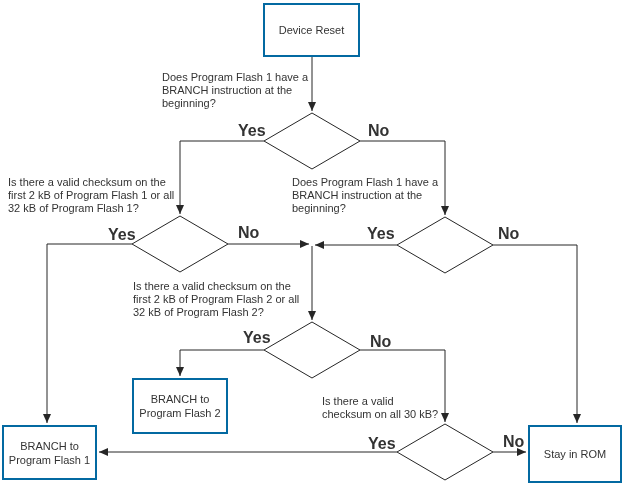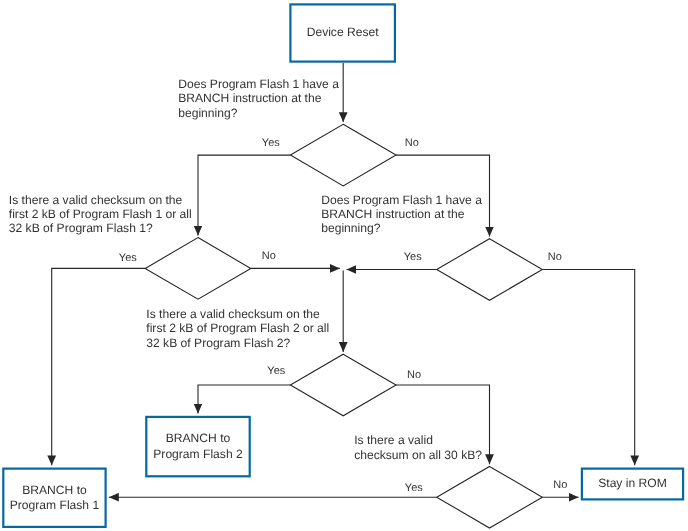--- a/index.html
+++ b/index.html
@@ -38,22 +38,23 @@
   }
   .q {
     position: absolute;
     font-size: 11px;
     line-height: 13px;
     white-space: pre-line;
     text-align: left;
   }
   .lbl {
     position: absolute;
-    font-size: 10px;
+    font-size: 16px;
     line-height: 12px;
+    font-weight: bold;
   }
 </style>
 </head>
 <body>
 
 <div class="canvas">
 
   <svg class="connectors" width="625" height="483" viewBox="0 0 625 483" fill="none" stroke="#262626" stroke-width="1">
     <defs>
       <marker id="arrow" markerWidth="10" markerHeight="8" refX="9" refY="4" orient="auto" markerUnits="userSpaceOnUse">
@@ -88,21 +89,21 @@
   <div class="node" style="left:132px; top:378px; width:96px; height:56px;">
     <span>BRANCH to
 Program Flash 2</span>
   </div>
 
   <div class="node" style="left:2px; top:425px; width:95px; height:55px;">
     <span>BRANCH to
 Program Flash 1</span>
   </div>
 
-  <div class="node" style="left:528px; top:425px; width:94px; height:30px;">
+  <div class="node" style="left:528px; top:425px; width:94px; height:58px;">
     <span>Stay in ROM</span>
   </div>
 
   <div class="q" style="left:162px; top:71px;">Does Program Flash 1 have a
 BRANCH instruction at the
 beginning?</div>
   <div class="q" style="left:8px; top:176px;">Is there a valid checksum on the
 first 2 kB of Program Flash 1 or all
 32 kB of Program Flash 1?</div>
   <div class="q" style="left:292px; top:176px;">Does Program Flash 1 have a

